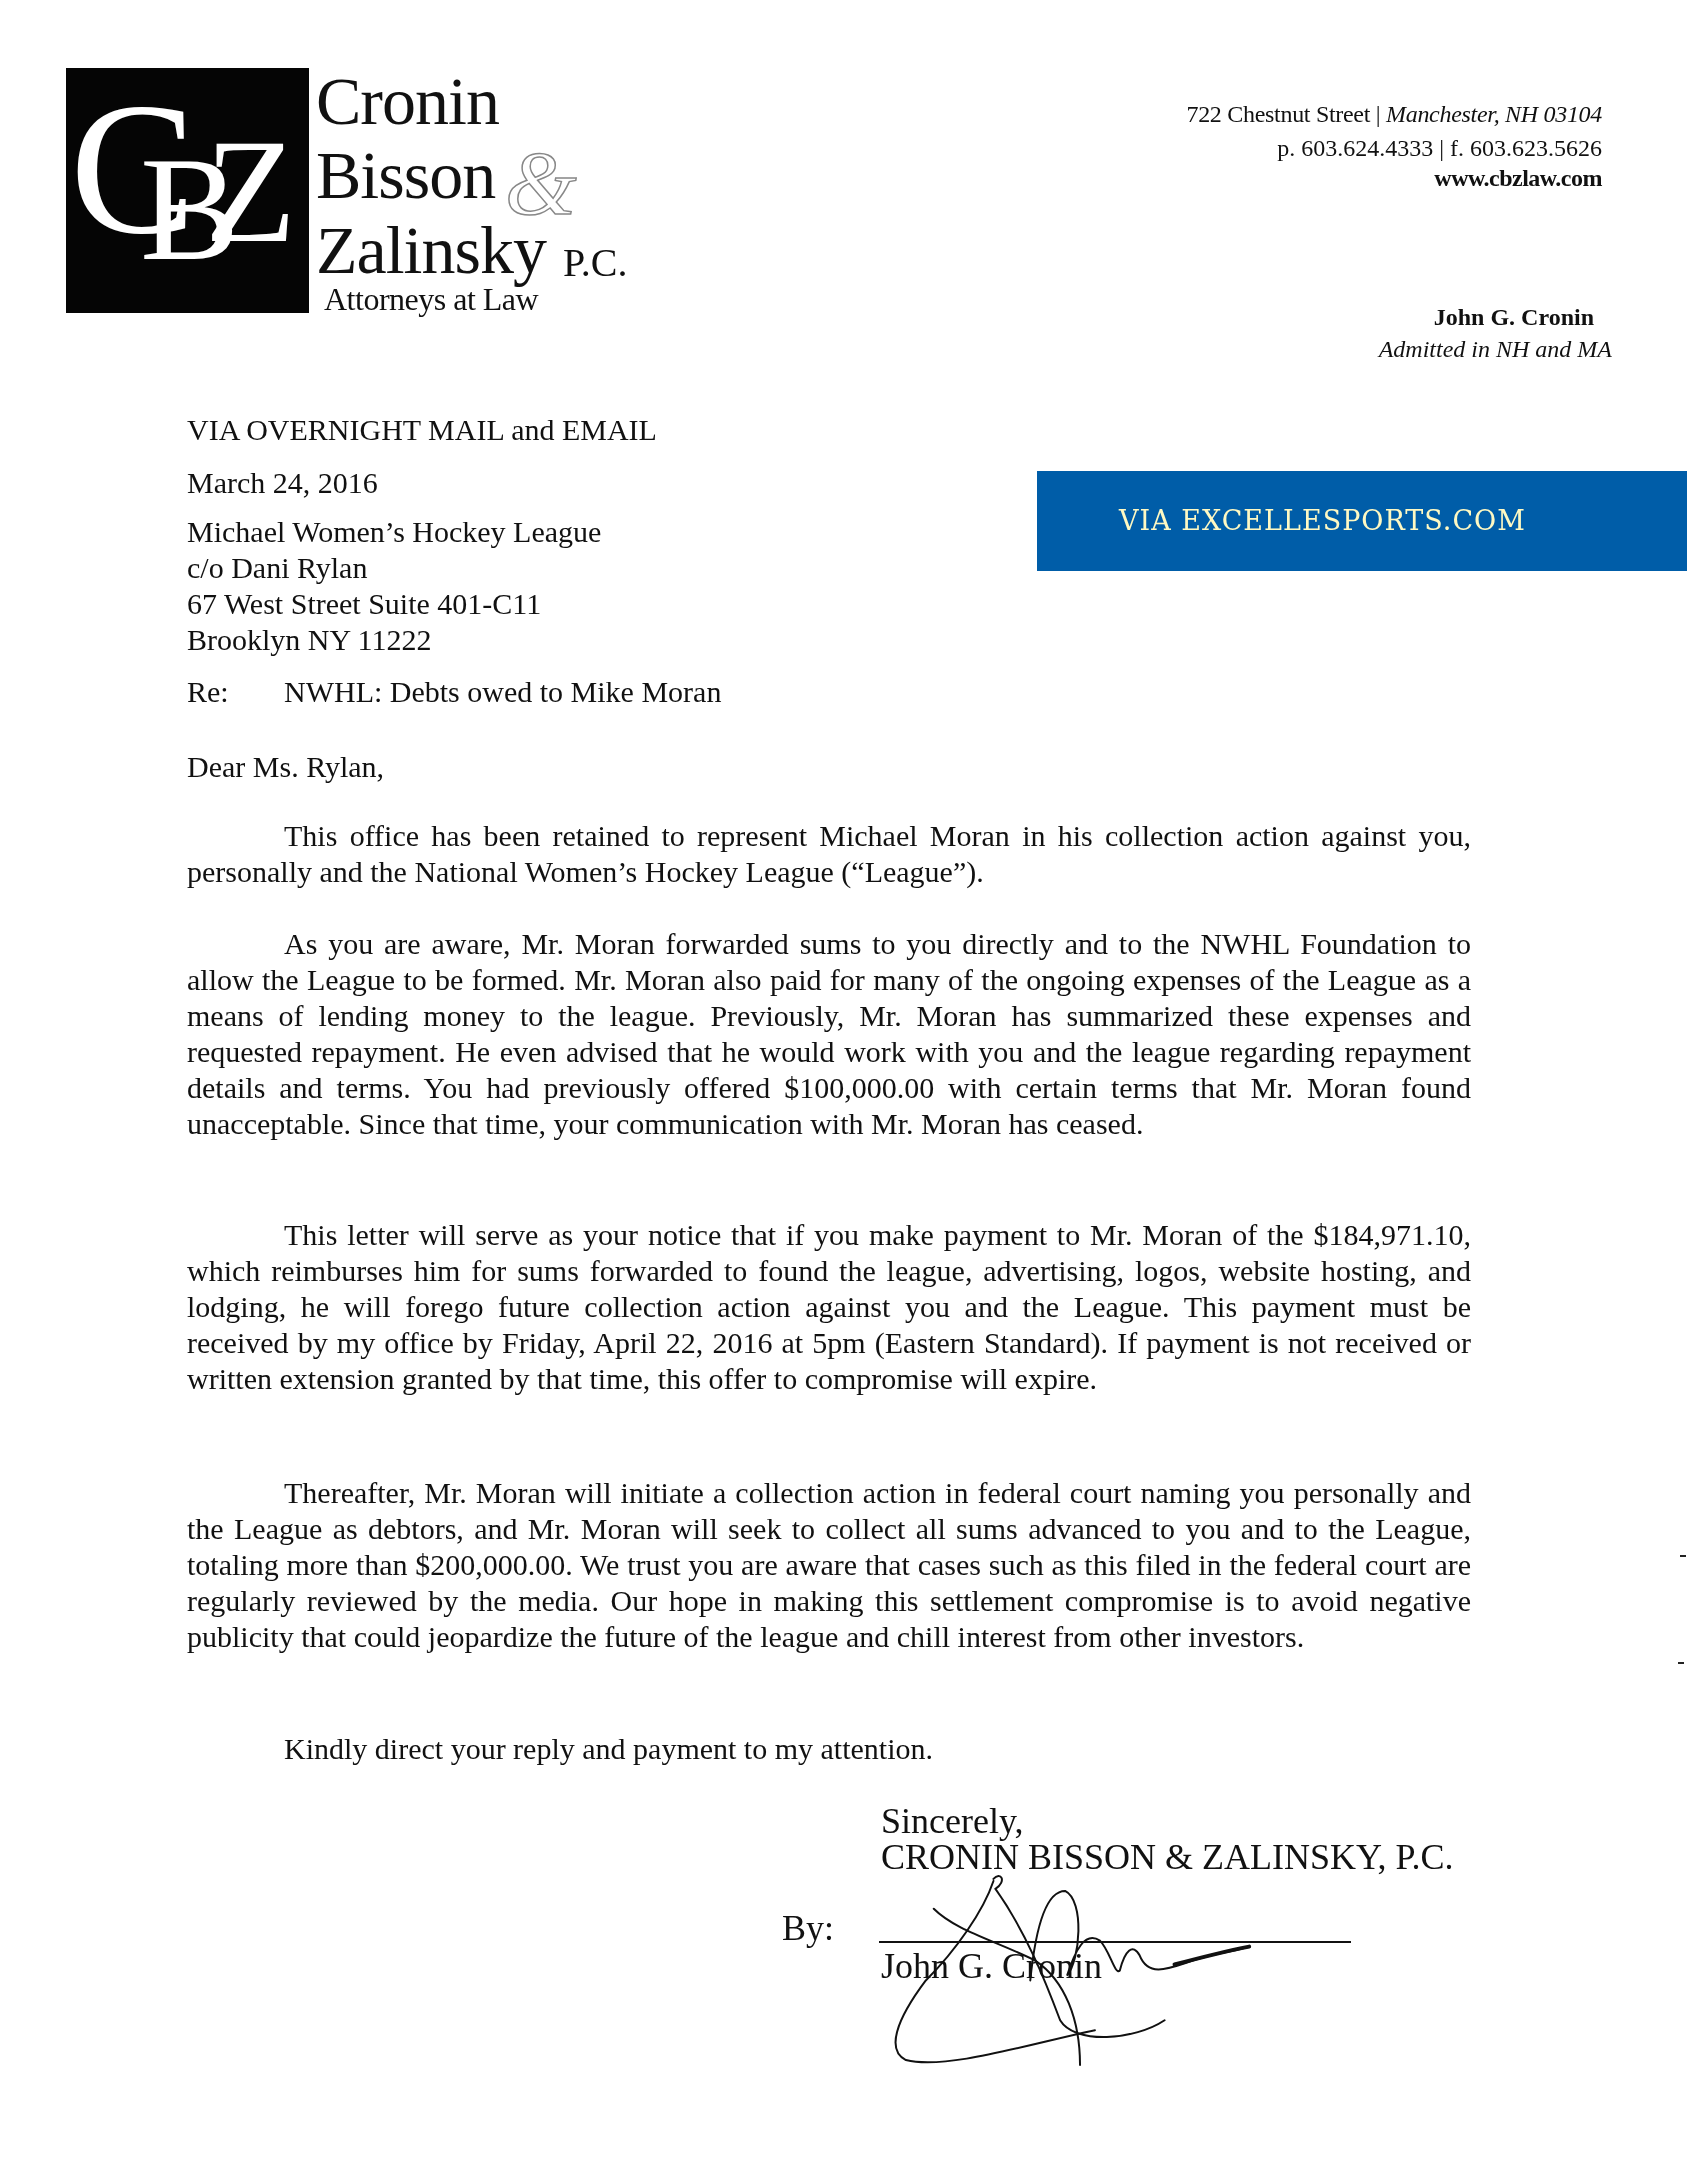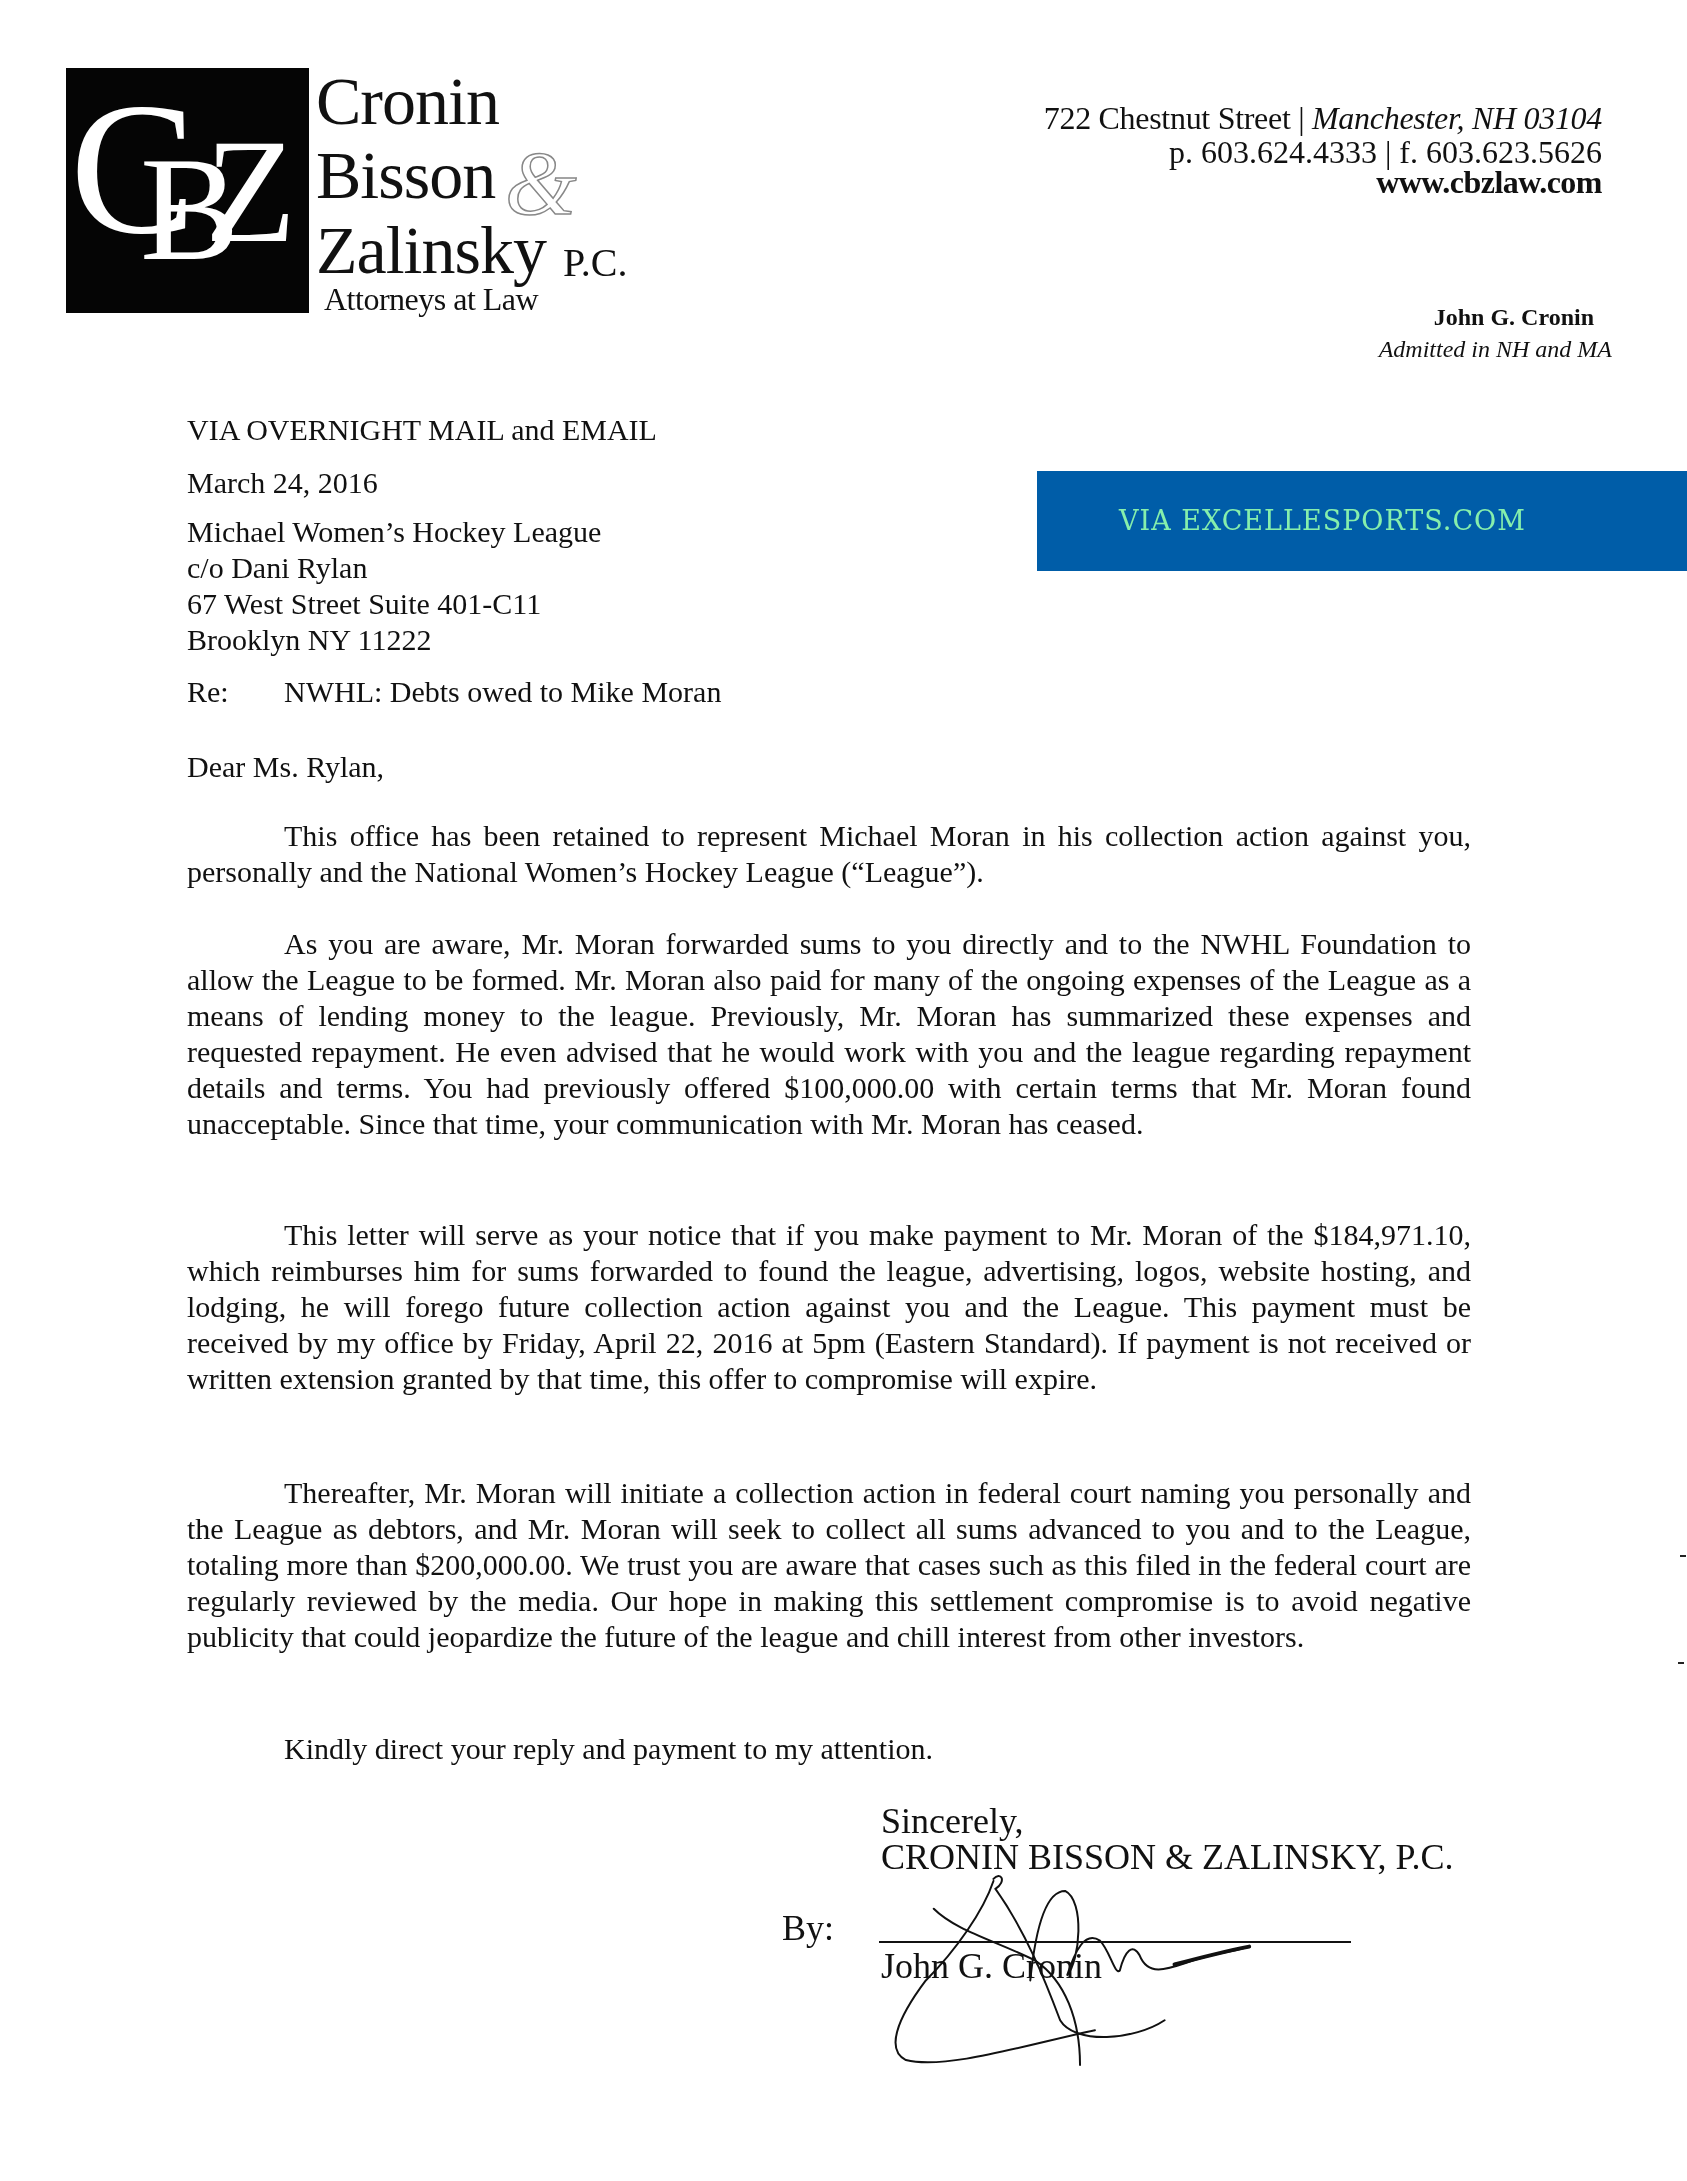--- a/index.html
+++ b/index.html
@@ -12,30 +12,30 @@
   .lb { left:74px; top:66px; font-size:149px; }
   .lz { left:139px; top:48px; font-size:149px; }
   .firm-word { font-family:"Liberation Serif", serif; font-size:68px; line-height:1; left:316px; letter-spacing:-1px; }
   .firm-cronin { top:67px; }
   .firm-bisson { top:141px; }
   .firm-zalinsky { top:216px; }
   .firm-amp { left:505px; top:137px; font-size:92px; font-style:italic; color:transparent; -webkit-text-stroke:1.5px #888; line-height:1; font-family:"Liberation Serif", serif; }
   .firm-pc { left:563px; top:243px; font-size:40px; line-height:1; }
   .firm-tagline { left:324px; top:283px; font-size:32px; line-height:1; letter-spacing:-0.5px; }
   
-  .hdr-right { right:86px; text-align:right; font-size:32px; line-height:1; white-space:nowrap; }
+  .hdr-right { right:86px; text-align:right; font-size:24px; line-height:1; white-space:nowrap; }
   .hdr-addr { top:102px; letter-spacing:-0.3px; }
   .hdr-addr .city { font-style:italic; }
   .hdr-phone { top:136px; }
   .hdr-web { top:166px; font-weight:bold; letter-spacing:-0.5px; }
   .attorney-name { right:94px; top:305px; font-weight:bold; font-size:24px; line-height:1; }
   .attorney-adm { right:76px; top:337px; font-style:italic; font-size:24px; line-height:1; }
   
   .banner { left:1037px; top:471px; width:651px; height:100px; background:#005DA8; }
-  .banner-text { position:absolute; left:82px; top:36px; color:#86efac; font-family:"DejaVu Serif", serif; font-size:27px; letter-spacing:1px; line-height:1; }
+  .banner-text { position:absolute; left:82px; top:36px; color:#fef9c3; font-family:"DejaVu Serif", serif; font-size:27px; letter-spacing:1px; line-height:1; }
   .line { position:absolute; left:187px; white-space:nowrap; font-size:30px; line-height:30px; }
   .re-subject { position:absolute; left:284px; text-underline-offset:4px; }
   .para { position:absolute; left:187px; width:1284px; text-align:justify; text-indent:97px; font-size:30px; line-height:36px; }
   .sig { position:absolute; white-space:nowrap; font-size:36px; line-height:30px; }
   .sig-line { position:absolute; left:879px; top:1941px; width:472px; height:2px; background:#111; }
   .scan-mark { position:absolute; background:#222; height:2px; }
 </style>
 </head>
 <body>
 

